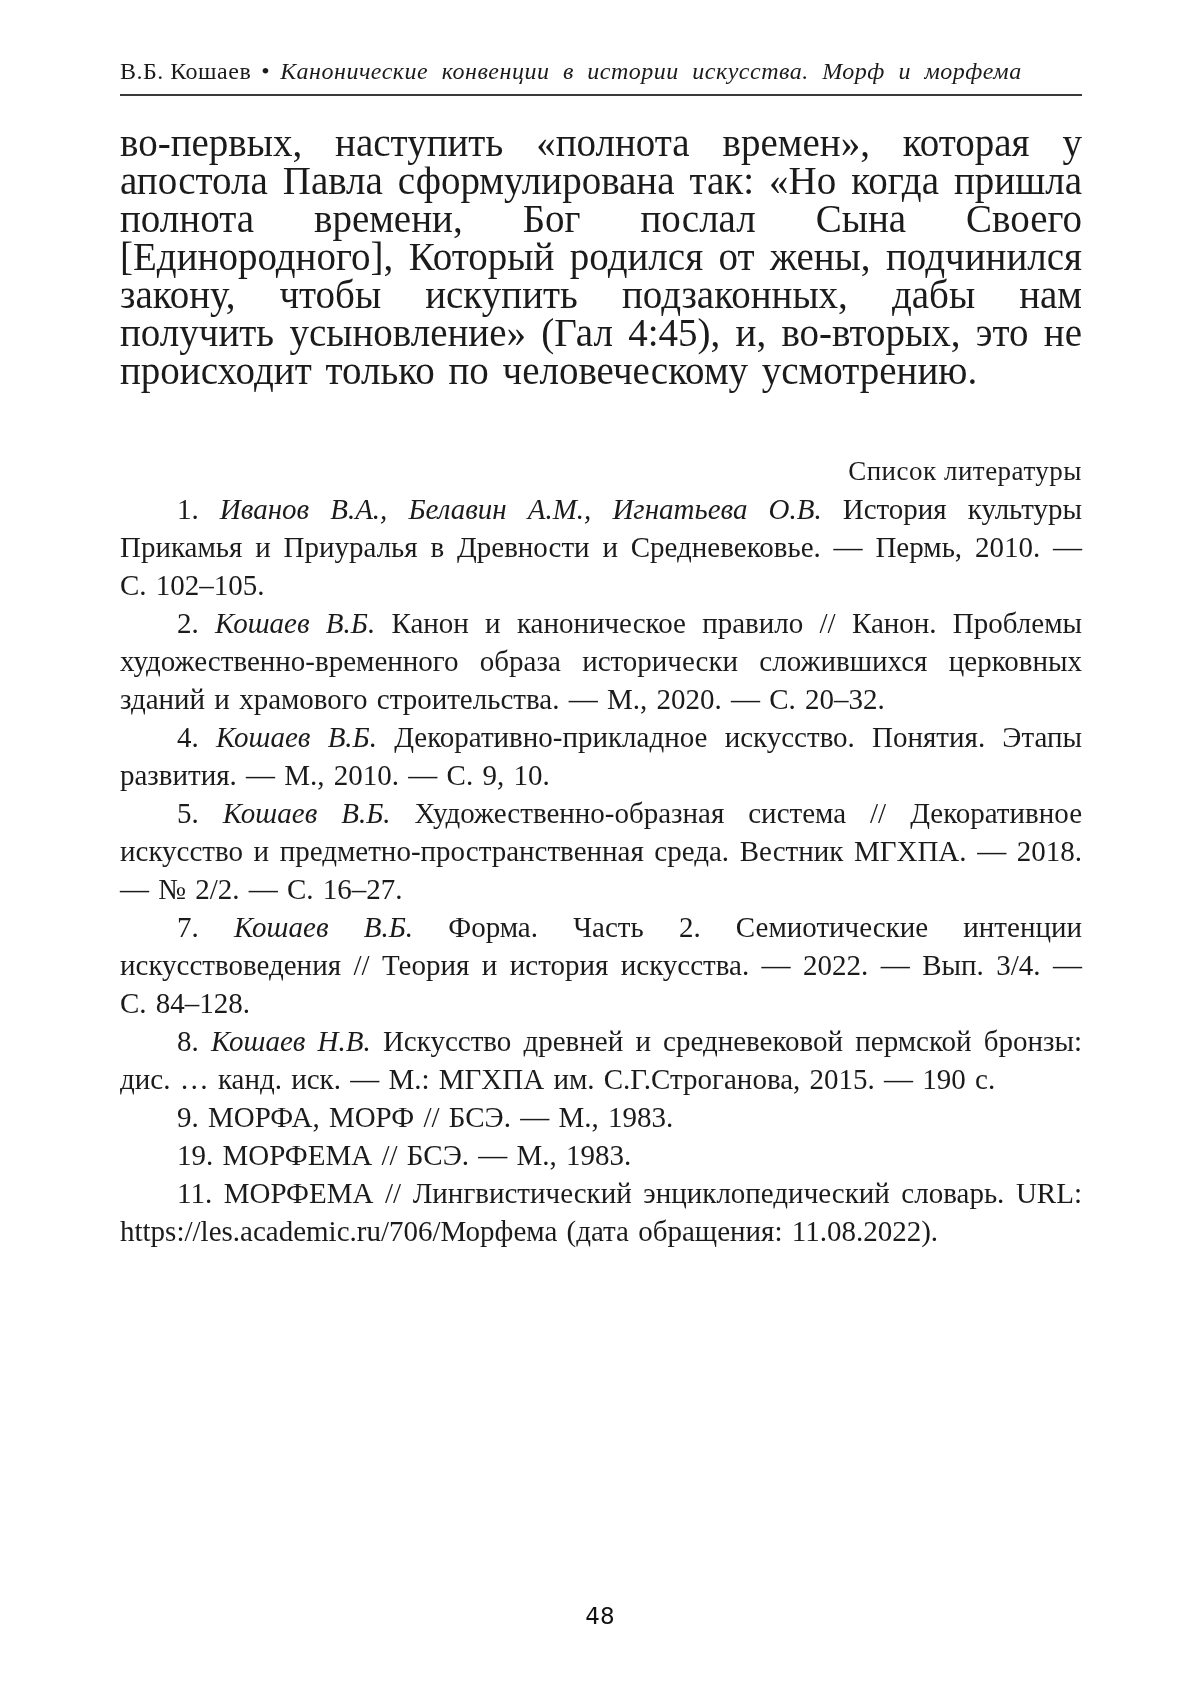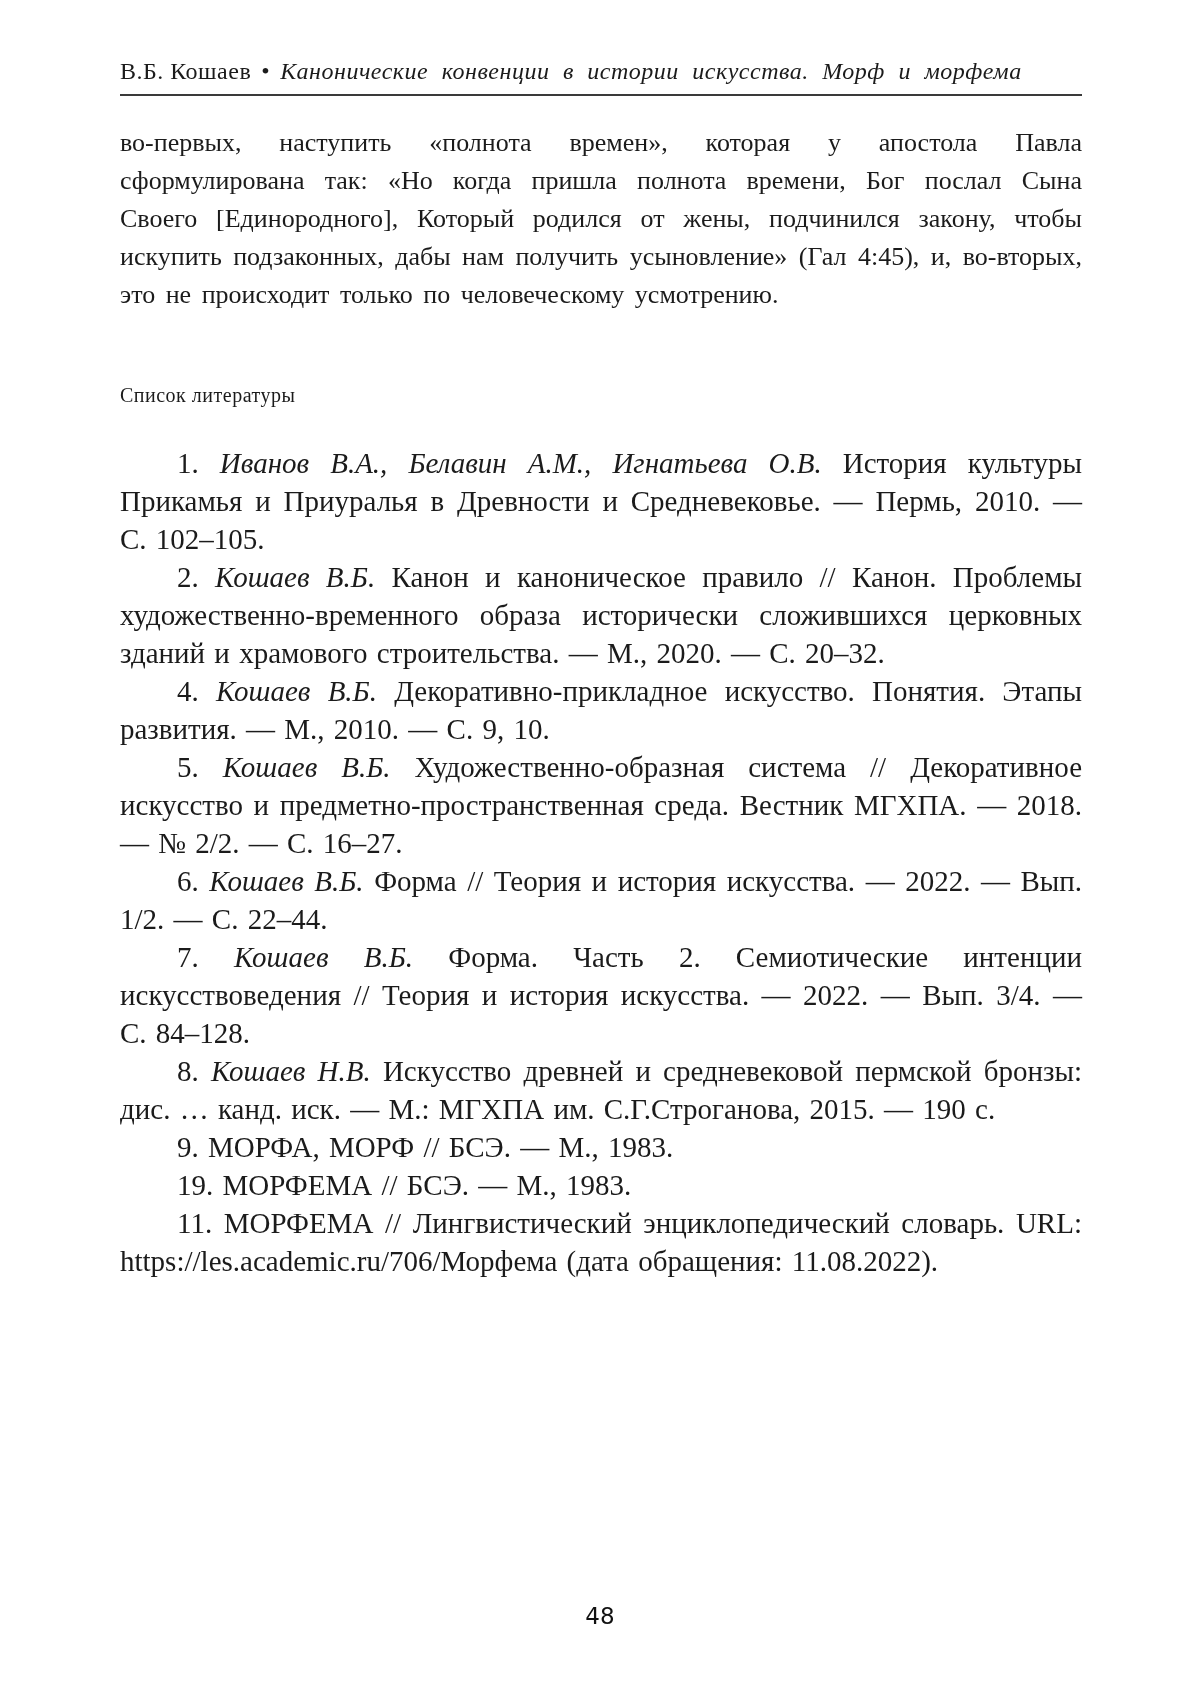--- a/index.html
+++ b/index.html
@@ -27,36 +27,36 @@
   .rh-title { font-style: italic; word-spacing: 7px; }
   .rule {
     margin-top: 9px;
     border-top: 2px solid #3a3a3a;
     height: 0;
   }
 
   
   .para {
     margin: 28px 0 0 0;
-    font-size: 26px;
+    font-size: 39px;
     line-height: 38px;
     text-align: justify;
     word-spacing: 4px;
   }
 
   
   .bib-heading {
     margin: 62px 0 0 0;
-    font-size: 20px;
+    font-size: 27px;
     line-height: 38px;
     font-weight: normal;
-    text-align: left;
+    text-align: right;
     letter-spacing: 0.5px;
   }
-  .bib-list { margin-top: 30px; }
+  .bib-list { }
   .ref {
     margin: 0;
     font-size: 29px;
     line-height: 38px;
     text-align: justify;
     text-indent: 57px;
     word-spacing: 2px;
   }
   .ref-authors { font-style: italic; }
 
@@ -87,21 +87,20 @@
 
     <p class="para">во-первых, наступить «полнота времен», которая у апостола Павла сформулирована так: «Но когда пришла полнота времени, Бог послал Сына Своего [Единородного], Который родился от жены, подчинился закону, чтобы искупить подзаконных, дабы нам получить усыновление» (Гал 4:45), и, во-вторых, это не происходит только по человеческому усмотрению.</p>
 
     <h2 class="bib-heading">Список литературы</h2>
 
     <div class="bib-list">
         <p class="ref"><span>1. </span><span class="ref-authors">Иванов В.А., Белавин А.М., Игнатьева О.В. </span><span>История культуры Прикамья и Приуралья в Древности и Средневековье. — Пермь, 2010. — С. 102–105.</span></p>
         <p class="ref"><span>2. </span><span class="ref-authors">Кошаев В.Б. </span><span>Канон и каноническое правило // Канон. Проблемы художественно-временного образа исторически сложившихся церковных зданий и храмового строительства. — М., 2020. — С. 20–32.</span></p>
         <p class="ref"><span>4. </span><span class="ref-authors">Кошаев В.Б. </span><span>Декоративно-прикладное искусство. Понятия. Этапы развития. — М., 2010. — С. 9, 10.</span></p>
         <p class="ref"><span>5. </span><span class="ref-authors">Кошаев В.Б. </span><span>Художественно-образная система // Декоративное искусство и предметно-пространственная среда. Вестник МГХПА. — 2018. — № 2/2. — С. 16–27.</span></p>
-        <p class="ref"><span>6. </span><span class="ref-authors">Кошаев В.Б. </span><span>Форма // Теория и история искусства. — 2022. — Вып. 1/2. — С. 22–44.</span></p>
         <p class="ref"><span>7. </span><span class="ref-authors">Кошаев В.Б. </span><span>Форма. Часть 2. Семиотические интенции искусствоведения // Теория и история искусства. — 2022. — Вып. 3/4. — С. 84–128.</span></p>
         <p class="ref"><span>8. </span><span class="ref-authors">Кошаев Н.В. </span><span>Искусство древней и средневековой пермской бронзы: дис. … канд. иск. — М.: МГХПА им. С.Г.Строганова, 2015. — 190 с.</span></p>
         <p class="ref"><span>9. </span><span>МОРФА, МОРФ // БСЭ. — М., 1983.</span></p>
         <p class="ref"><span>19. </span><span>МОРФЕМА // БСЭ. — М., 1983.</span></p>
         <p class="ref"><span>11. </span><span>МОРФЕМА // Лингвистический энциклопедический словарь. URL: https://les.academic.ru/706/Морфема (дата обращения: 11.08.2022).</span></p>
       </div>
 
   </div>
 
   <div class="folio">48</div>

